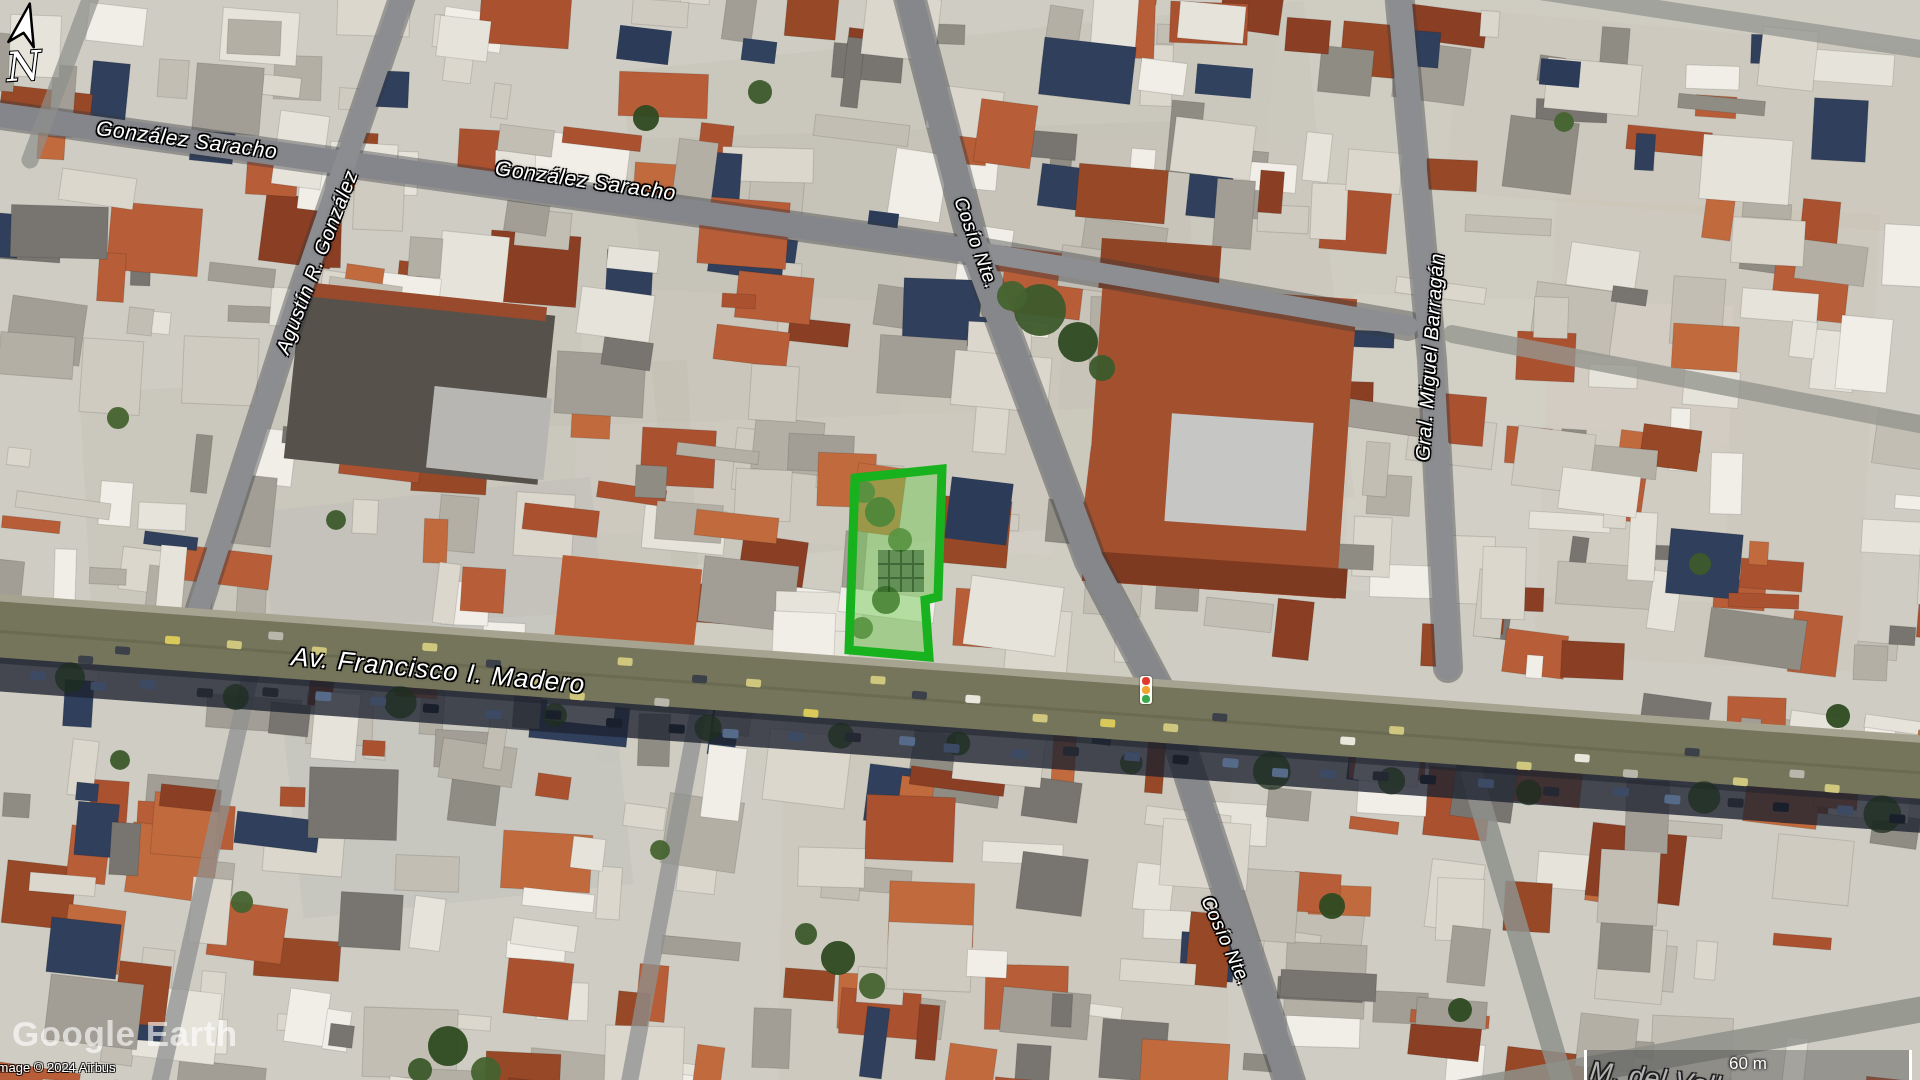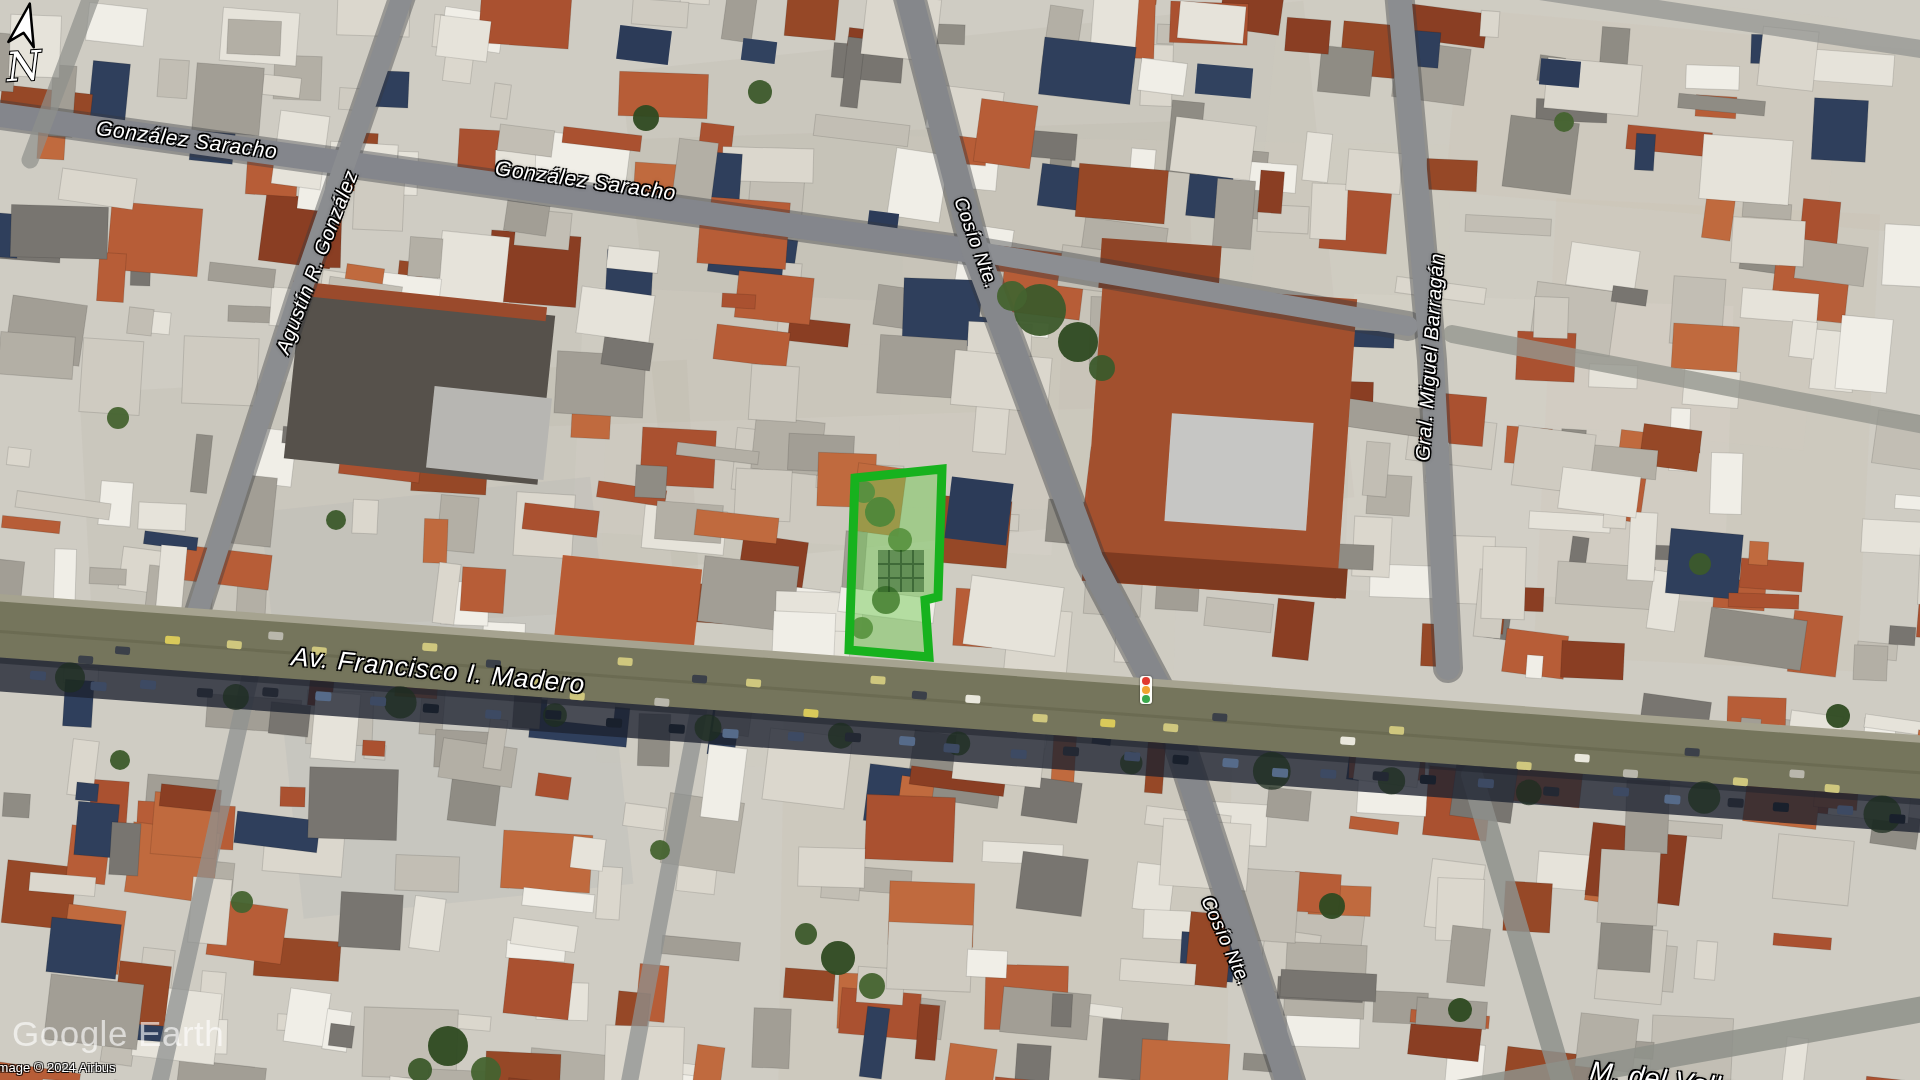--- a/index.html
+++ b/index.html
@@ -5,21 +5,21 @@
   html,body{margin:0;padding:0;background:#111;}
   .viewport{position:relative;width:1920px;height:1080px;overflow:hidden;
     background:#cfccc3;font-family:"Liberation Sans",sans-serif;}
   .viewport svg{position:absolute;left:0;top:0;}
   .street-label{position:absolute;color:#fff;font-style:italic;white-space:nowrap;
     letter-spacing:.6px;
     text-shadow:-1.5px -1.5px 0 #000,1.5px -1.5px 0 #000,-1.5px 1.5px 0 #000,
       1.5px 1.5px 0 #000,0 0 4px rgba(0,0,0,.55);}
   .centered{transform-origin:center center;}
   .watermark{position:absolute;left:12px;top:1014px;font-size:35px;letter-spacing:.5px;
-    color:rgba(255,255,255,.62);font-weight:400;}
+    color:rgba(255,255,255,.62);font-weight:700;}
   .copyright{position:absolute;left:-6px;top:1060px;font-size:13px;color:#fff;
     text-shadow:-1px -1px 0 rgba(0,0,0,.8),1px -1px 0 rgba(0,0,0,.8),
       -1px 1px 0 rgba(0,0,0,.8),1px 1px 0 rgba(0,0,0,.8);}
   .scale-bar{position:absolute;left:1584px;top:1050px;width:328px;height:30px;
     background:rgba(75,75,75,.42);}
   .scale-bar::before,.scale-bar::after{content:"";position:absolute;top:0;width:3px;
     height:100%;background:#fff;}
   .scale-bar::before{left:0;}
   .scale-bar::after{right:0;}
   .scale-label{position:absolute;left:0;right:0;top:4px;text-align:center;color:#fff;
@@ -788,20 +788,23 @@
   <div class="street-label centered" style="left:317px;top:262px;font-size:20px;transform:translate(-50%,-50%) rotate(-69deg);">Agustín R. González</div>
   <div class="street-label centered" style="left:976px;top:243px;font-size:19px;transform:translate(-50%,-50%) rotate(70deg);">Cosío Nte.</div>
   <div class="street-label centered" style="left:1226px;top:941px;font-size:19px;transform:translate(-50%,-50%) rotate(66deg);">Cosío Nte.</div>
   <div class="street-label centered" style="left:1430px;top:357px;font-size:20px;transform:translate(-50%,-50%) rotate(-86deg);">Gral. Miguel Barragán</div>
   <div class="street-label" style="left:293px;top:641px;font-size:26px;letter-spacing:1px;transform:rotate(5.5deg);transform-origin:left top;">Av. Francisco I. Madero</div>
   <div class="street-label centered" style="left:1663px;top:1080px;font-size:27px;transform:translate(-50%,-50%) rotate(7deg);">M. del Valle</div>
 
   <div class="watermark">Google Earth</div>
   <div class="copyright">Image © 2024 Airbus</div>
 
+  <div class="scale-bar">
+    <div class="scale-label">60 m</div>
+  </div>
 
   <svg class="compass" width="50" height="88" viewBox="0 0 50 88">
     <g transform="rotate(12 25 26)">
       <path d="M25 3 L38 45 L25 33 L12 45 Z" fill="#fff" stroke="#000" stroke-width="2.5" stroke-linejoin="round"></path>
     </g>
     <text x="24" y="80" font-size="40" font-style="italic" font-family="DejaVu Serif, serif" text-anchor="middle" fill="#fff" stroke="#000" stroke-width="2.2" paint-order="stroke" transform="rotate(-4 24 66)">N</text>
   </svg>
 
 </div>
 

